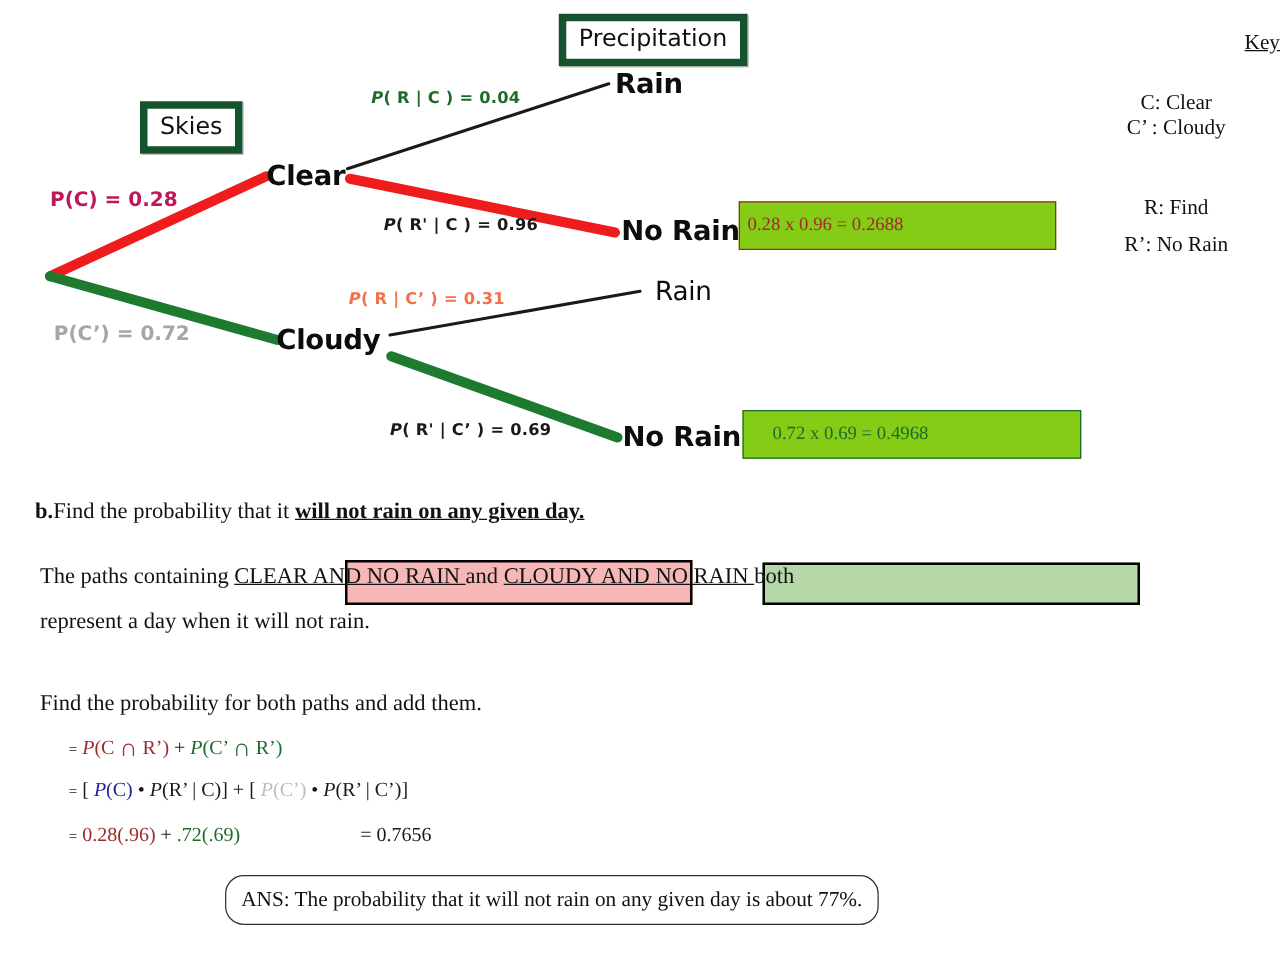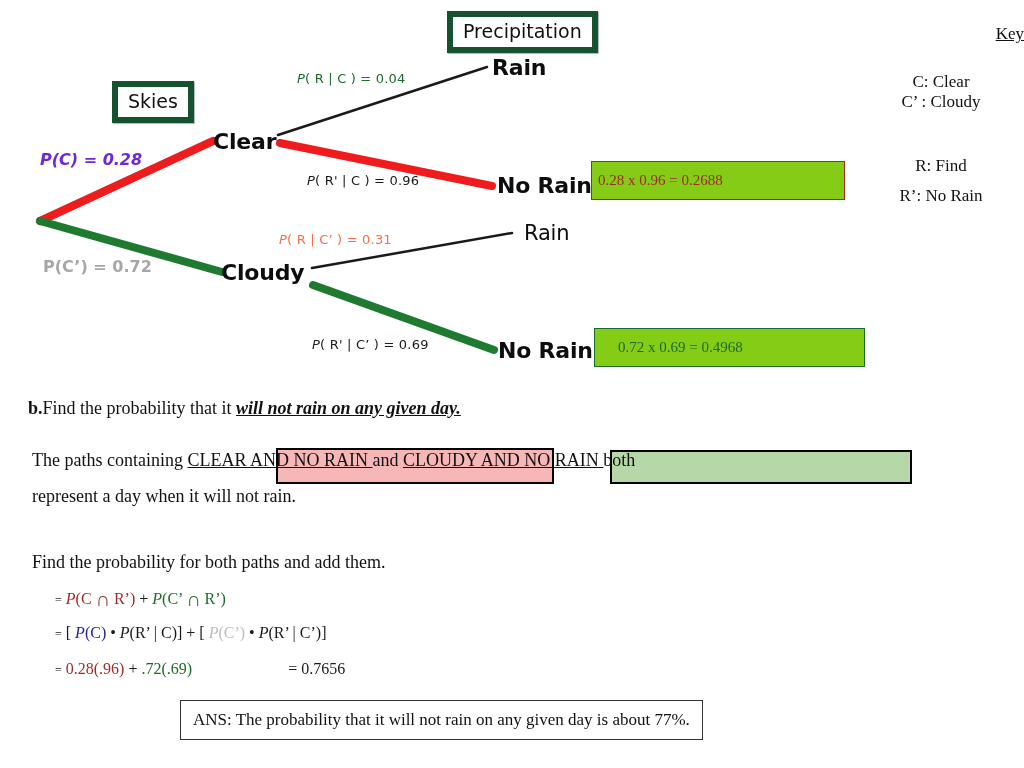--- a/index.html
+++ b/index.html
@@ -38,32 +38,32 @@
     color: #0d0d0d;
     white-space: nowrap;
     letter-spacing: -0.2px;
   }
   .node.sm { font-size: 21px; font-weight: 500; }
 
   
   .plabel {
     font-family: "DejaVu Sans", "Liberation Sans", sans-serif;
     font-size: 13px;
-    font-weight: normal;
+    font-weight: bold;
     white-space: nowrap;
     letter-spacing: 0.2px;
   }
   .plabel i { font-style: italic; }
   .p-stem {
     font-family: "DejaVu Sans", "Liberation Sans", sans-serif;
     font-size: 16px;
     font-weight: bold;
     white-space: nowrap;
   }
-  .c-blue  { color: #6d28d9; font-style: italic; }
+  .c-blue  { color: #be185d; }
   .c-gray  { color: #a6a6a6; }
   .c-green { color: #1d6b2b; }
   .c-black { color: #1a1a1a; }
   .c-orange{ color: #f2704a; }
 
   
   #tree-svg { position: absolute; left: 0; top: 0; }
 
   
   .result-box {
@@ -93,21 +93,21 @@
   }
 
   
   .prose {
     font-size: 18px;
     color: #111111;
     white-space: nowrap;
   }
   .prose b { font-weight: bold; }
   .u { text-decoration: underline; }
-  .u-strong { text-decoration: underline; font-weight: bold; font-style: italic; }
+  .u-strong { text-decoration: underline; font-weight: bold; }
 
   
   .hl {
     border: 2px solid #000000;
   }
   .hl-pink  { background: #f7b7b7; }
   .hl-green { background: #b6d7a8; }
 
   
   .eq {
@@ -230,15 +230,15 @@
   </div>
 
   <div class="abs eq" style="left:55px; top:660px;">
     <span class="tiny">=</span>
     <span class="red">0.28(.96)</span>
     <span>+</span>
     <span class="grn">.72(.69)</span>
     <span style="display:inline-block; width:92px;"></span><span>= 0.7656</span>
   </div>
 
-  <div class="abs" id="answer-box" style="left:180px; top:700px;">ANS: The probability that it will not rain on any given day is about 77%.</div>
+  <div class="abs" id="answer-box" style="left:180px; top:700px;border-radius:15px;">ANS: The probability that it will not rain on any given day is about 77%.</div>
 
 </div>
 
 </body></html>

